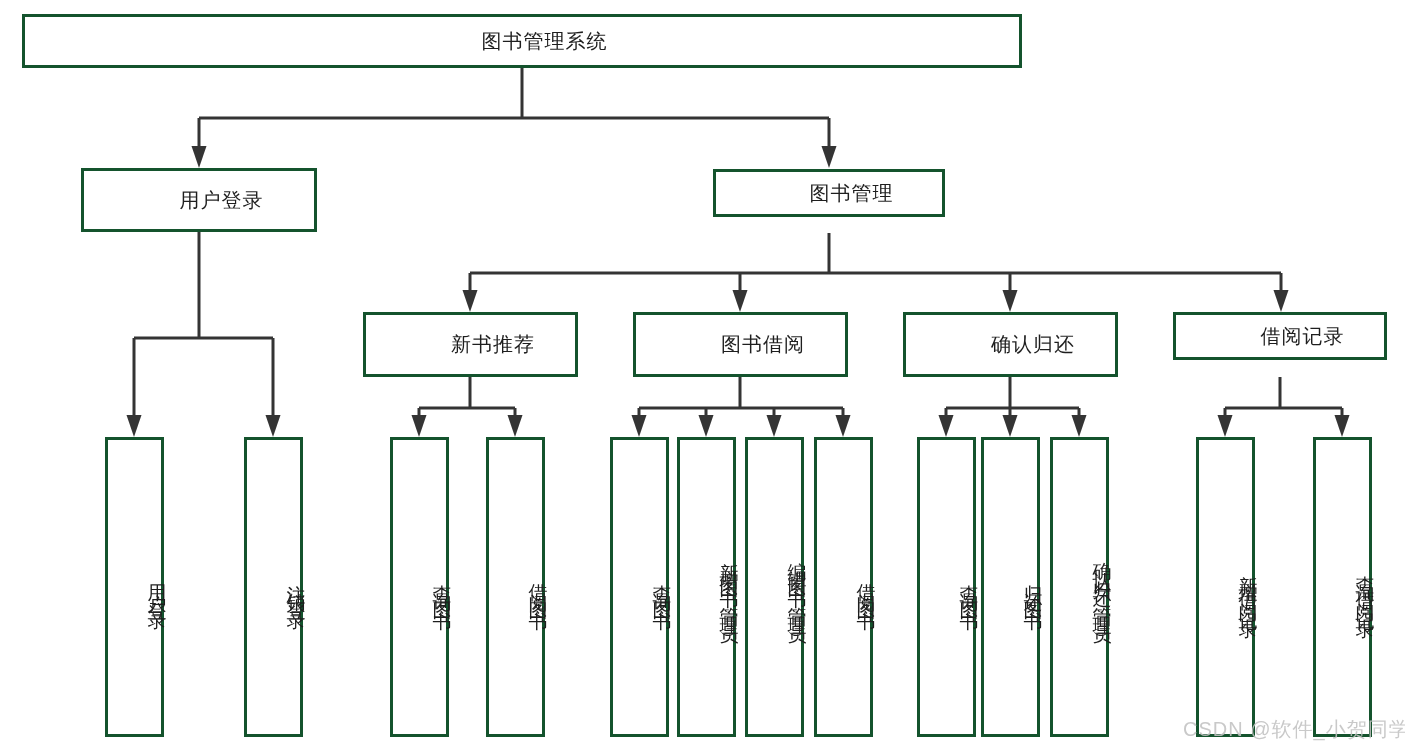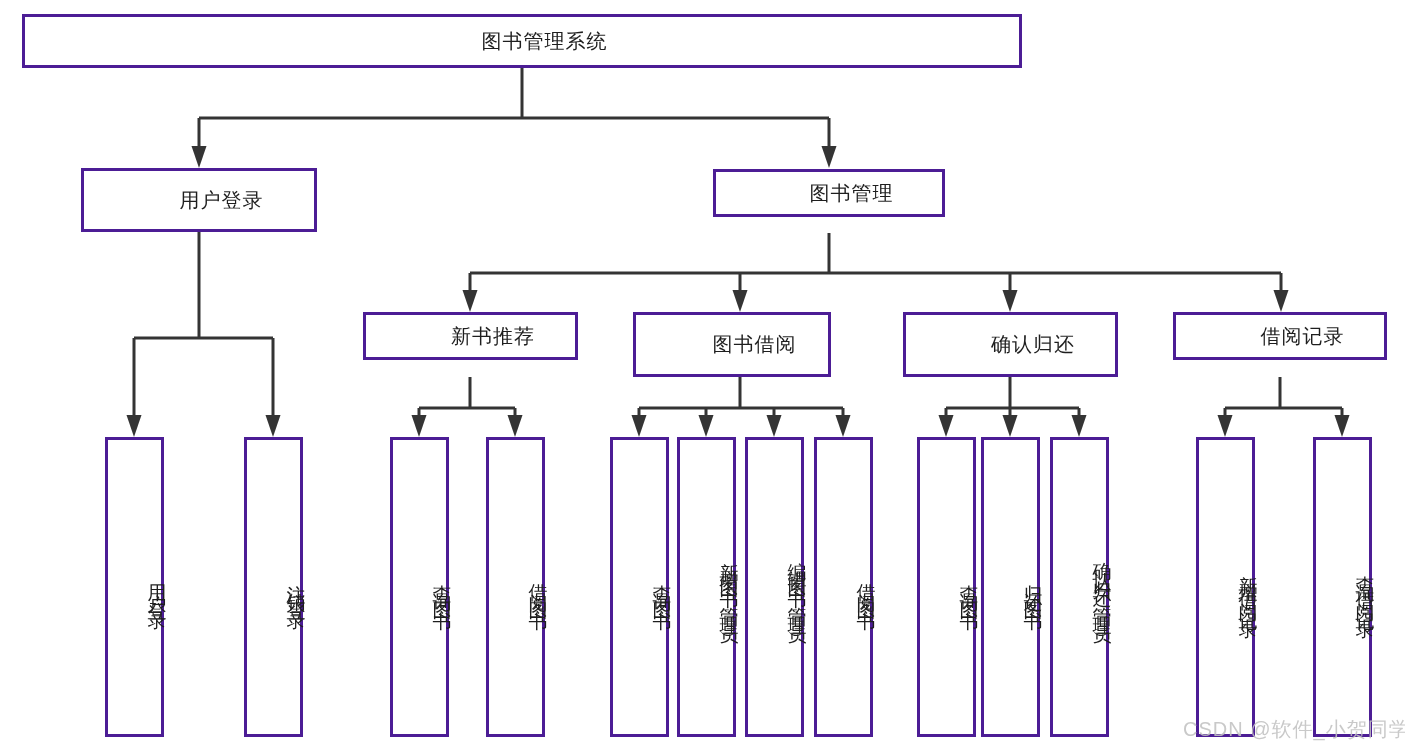--- a/index.html
+++ b/index.html
@@ -2,21 +2,21 @@
 <html><head>
 <meta charset="utf-8">
 <style>
   html,body{margin:0;padding:0;background:#ffffff;}
   .canvas{
     position:relative;width:1405px;height:747px;background:#ffffff;
     font-family:"Liberation Sans",sans-serif;overflow:hidden;color:#1e1e1e;
   }
   svg.connectors{position:absolute;left:0;top:0;z-index:1;}
   .node{
-    position:absolute;background:#ffffff;border:3px solid #4c1d95;box-sizing:border-box;
+    position:absolute;background:#ffffff;border:3px solid #14532d;box-sizing:border-box;
     display:flex;align-items:center;justify-content:center;z-index:2;padding-left:45px;
   }
   .h-label{font-size:20px;letter-spacing:1px;white-space:nowrap;}
   .leaf{top:437px;width:59px;height:300px;}
   .v-label{
     writing-mode:vertical-rl;text-orientation:mixed;
     font-size:19px;letter-spacing:9px;line-height:1.05;white-space:nowrap;
   }
   .watermark{
     position:absolute;left:1183px;top:716px;z-index:5;
@@ -64,24 +64,24 @@
     <span class="h-label">图书管理系统</span>
   </div>
 
   <div class="node" style="left:81px;top:168px;width:236px;height:64px">
     <span class="h-label">用户登录</span>
   </div>
   <div class="node" style="left:713px;top:169px;width:232px;height:48px">
     <span class="h-label">图书管理</span>
   </div>
 
-  <div class="node" style="left:363px;top:312px;width:215px;height:48px">
+  <div class="node" style="left:363px;top:312px;width:215px;height:65px">
     <span class="h-label">新书推荐</span>
   </div>
-  <div class="node" style="left:633px;top:312px;width:198px;height:65px">
+  <div class="node" style="left:633px;top:312px;width:215px;height:65px">
     <span class="h-label">图书借阅</span>
   </div>
   <div class="node" style="left:903px;top:312px;width:215px;height:65px">
     <span class="h-label">确认归还</span>
   </div>
   <div class="node" style="left:1173px;top:312px;width:214px;height:48px">
     <span class="h-label">借阅记录</span>
   </div>
 
   <div class="node leaf" style="left:105px">

